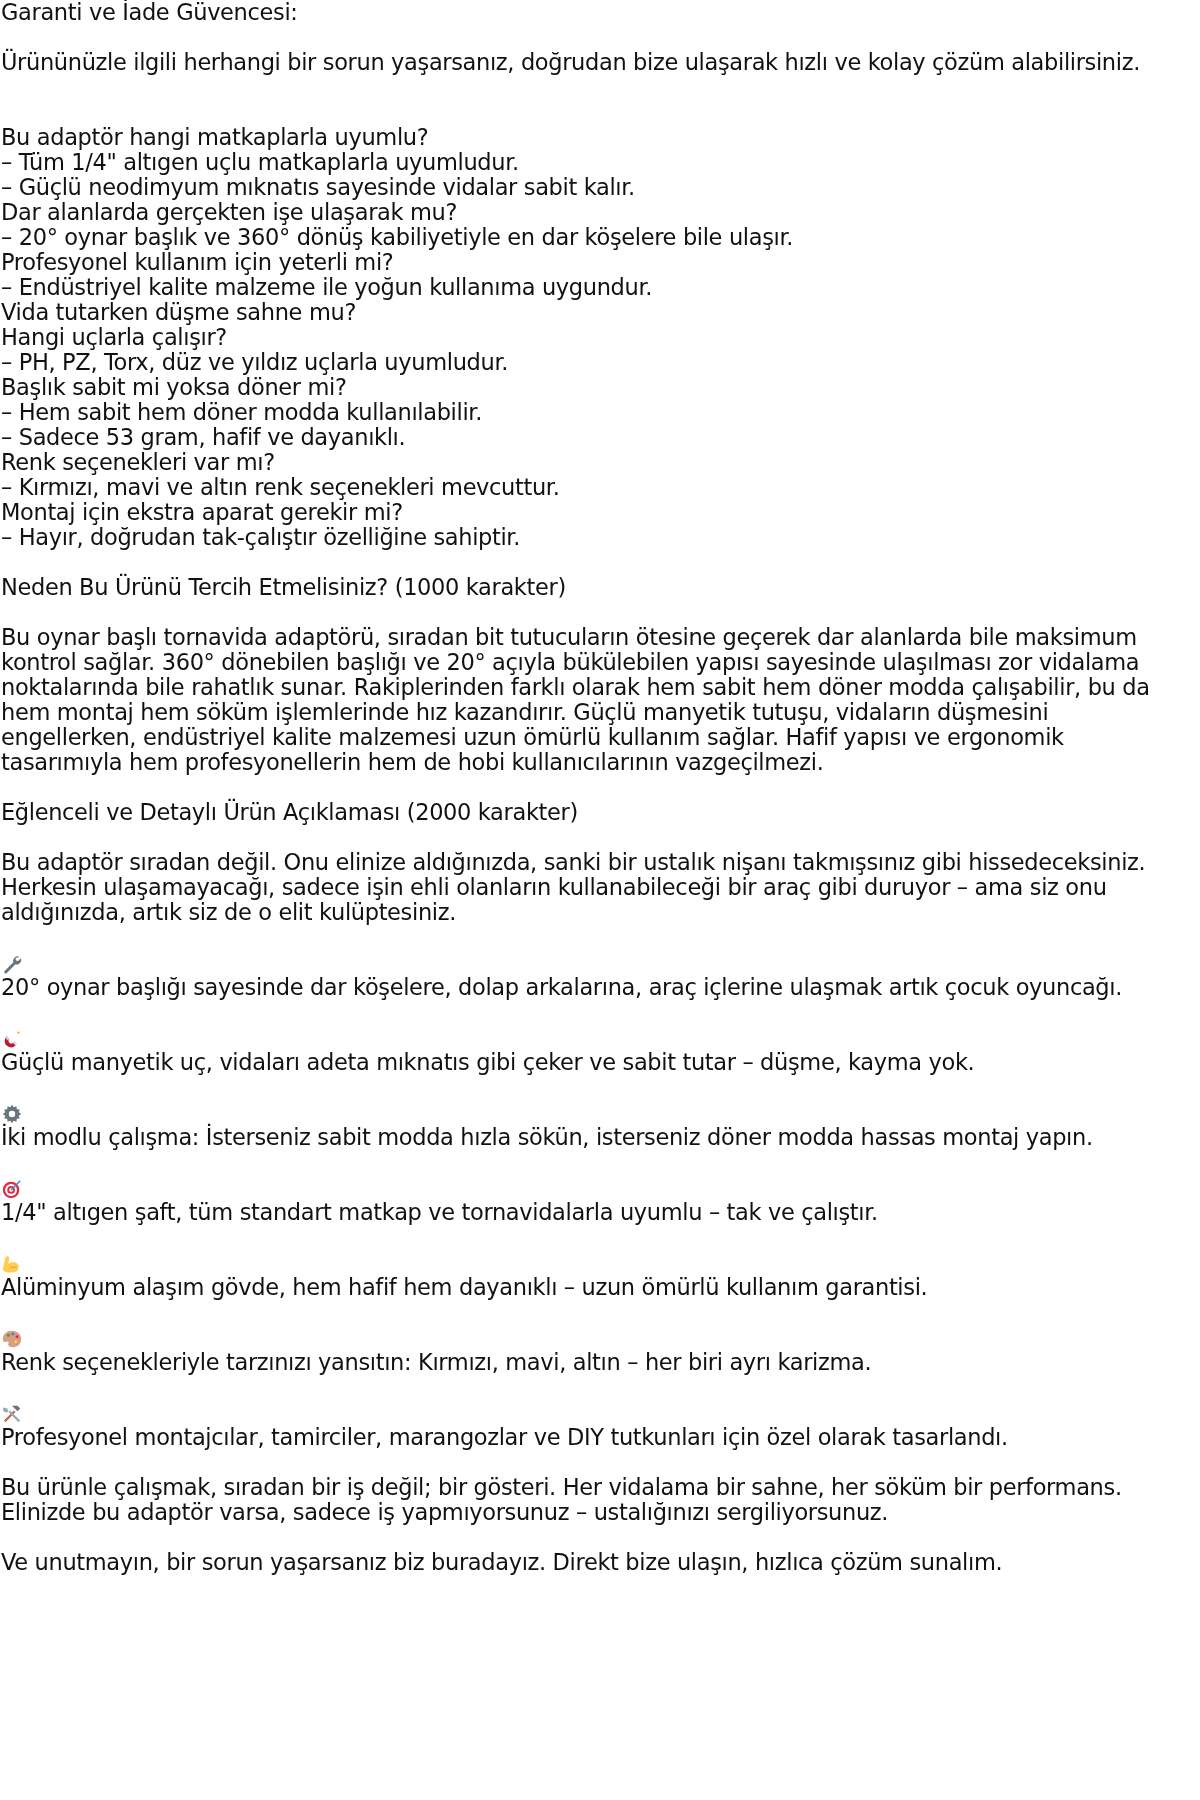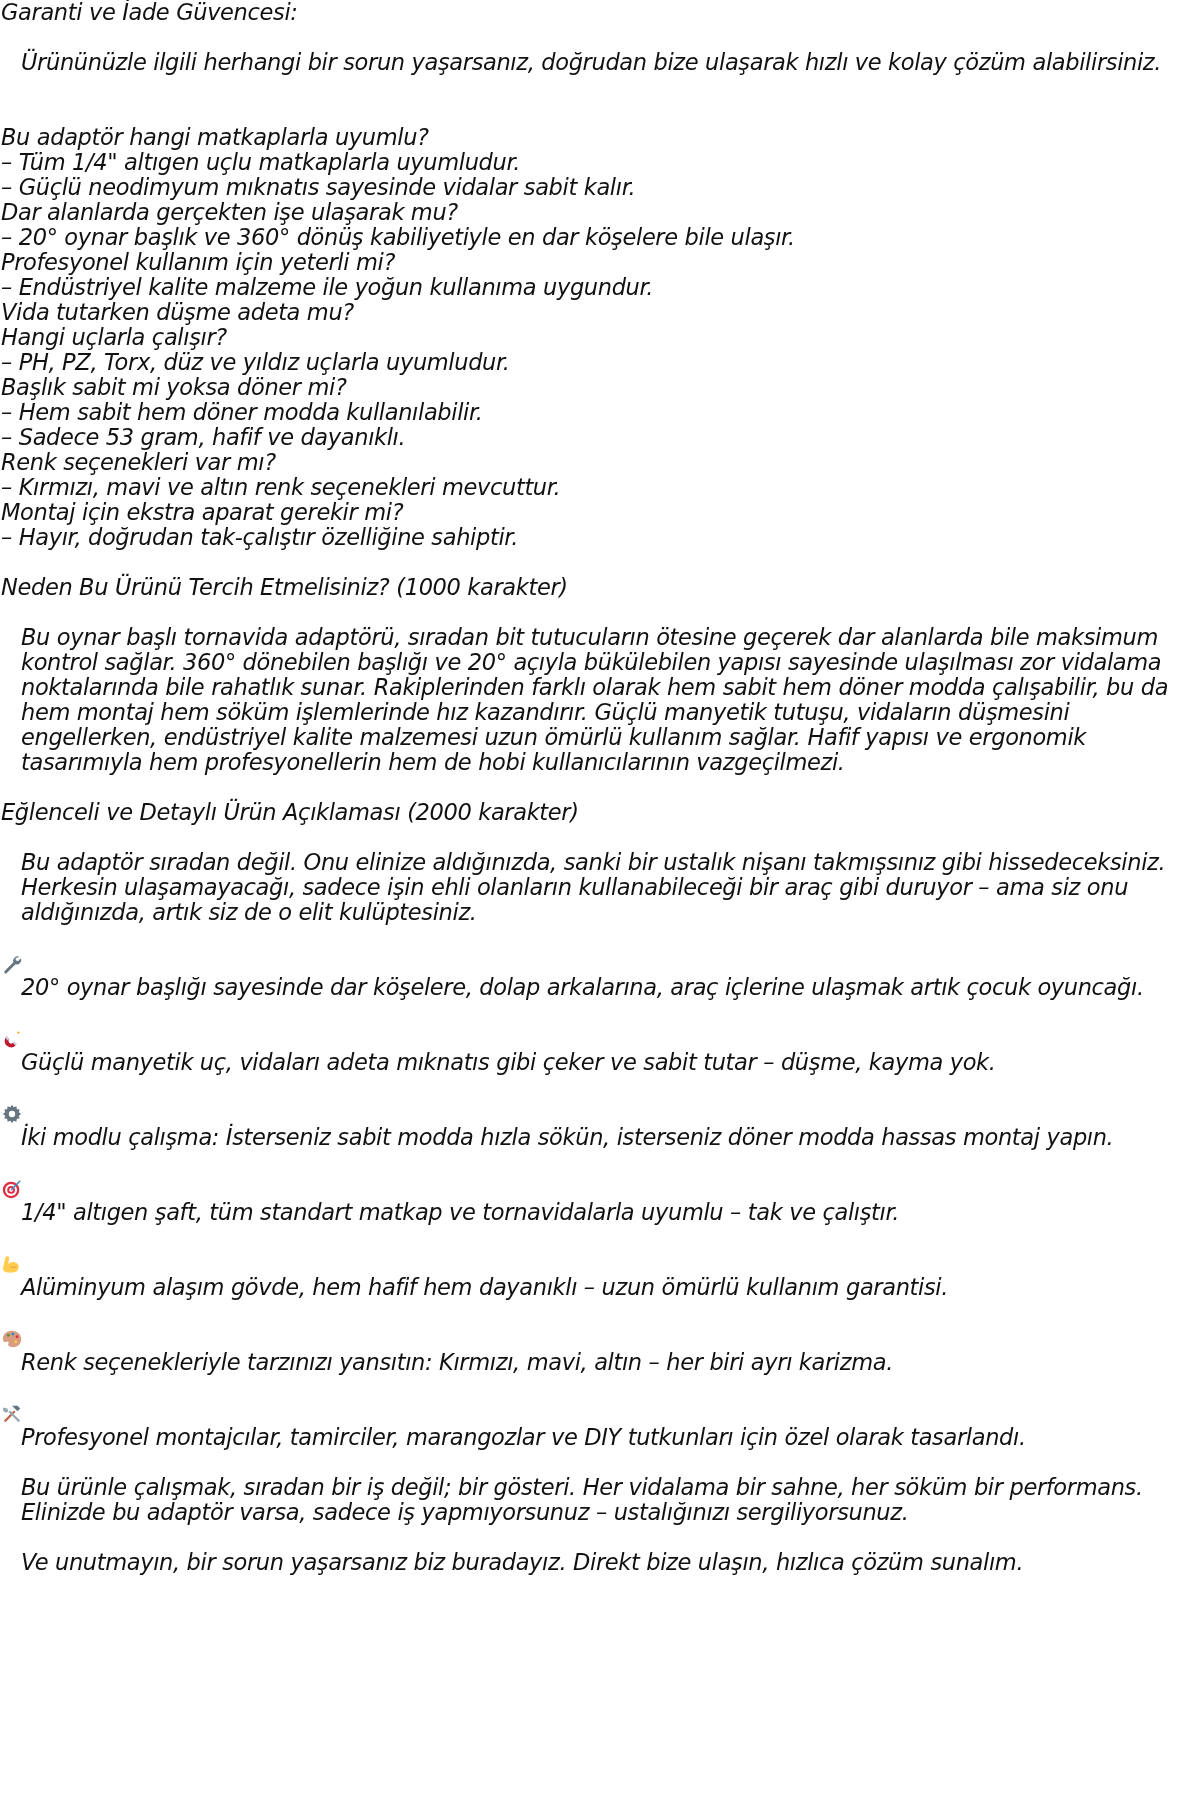--- a/index.html
+++ b/index.html
@@ -1,21 +1,21 @@
 <!DOCTYPE html>
 <html><head>
 <meta charset="utf-8">
 <style>
   html, body { margin:0; padding:0; background:#ffffff; }
   body { width:1200px; height:1800px; overflow:hidden; position:relative;
          font-family:"DejaVu Sans", "Liberation Sans", sans-serif; color:#111111; }
-  .doc { position:absolute; left:1px; top:0; width:1175px; font-size:22.5px; line-height:25px; letter-spacing:-0.35px;font-style:italic; }
+  .doc { position:absolute; left:1px; top:0; width:1175px; font-size:22.5px; line-height:25px; letter-spacing:-0.35px; }
   .line { display:block; white-space:pre; height:25px; }
   .gap { display:block; height:25px; }
-  .para { display:block; white-space:normal; width:1170px;margin-left:20px; }
+  .para { display:block; white-space:normal; width:1170px; }
   .icon { display:block; height:25px; font-size:20px; line-height:25px; }
   .icon svg { width:22px; height:22px; vertical-align:middle; }
 </style>
 </head>
 <body>
 
 <div class="doc">
 
   <span class="line">Garanti ve İade Güvencesi:</span>
   <span class="gap"></span>
@@ -24,21 +24,21 @@
 
   <span class="gap"></span>
   <div>
     <span class="line">Bu adaptör hangi matkaplarla uyumlu?</span>
     <span class="line">– Tüm 1/4" altıgen uçlu matkaplarla uyumludur.</span>
     <span class="line">– Güçlü neodimyum mıknatıs sayesinde vidalar sabit kalır.</span>
     <span class="line">Dar alanlarda gerçekten işe ulaşarak mu?</span>
     <span class="line">– 20° oynar başlık ve 360° dönüş kabiliyetiyle en dar köşelere bile ulaşır.</span>
     <span class="line">Profesyonel kullanım için yeterli mi?</span>
     <span class="line">– Endüstriyel kalite malzeme ile yoğun kullanıma uygundur.</span>
-    <span class="line">Vida tutarken düşme adeta mu?</span>
+    <span class="line">Vida tutarken düşme sahne mu?</span>
     <span class="line">Hangi uçlarla çalışır?</span>
     <span class="line">– PH, PZ, Torx, düz ve yıldız uçlarla uyumludur.</span>
     <span class="line">Başlık sabit mi yoksa döner mi?</span>
     <span class="line">– Hem sabit hem döner modda kullanılabilir.</span>
     <span class="line">– Sadece 53 gram, hafif ve dayanıklı.</span>
     <span class="line">Renk seçenekleri var mı?</span>
     <span class="line">– Kırmızı, mavi ve altın renk seçenekleri mevcuttur.</span>
     <span class="line">Montaj için ekstra aparat gerekir mi?</span>
     <span class="line">– Hayır, doğrudan tak-çalıştır özelliğine sahiptir.</span>
   </div>

